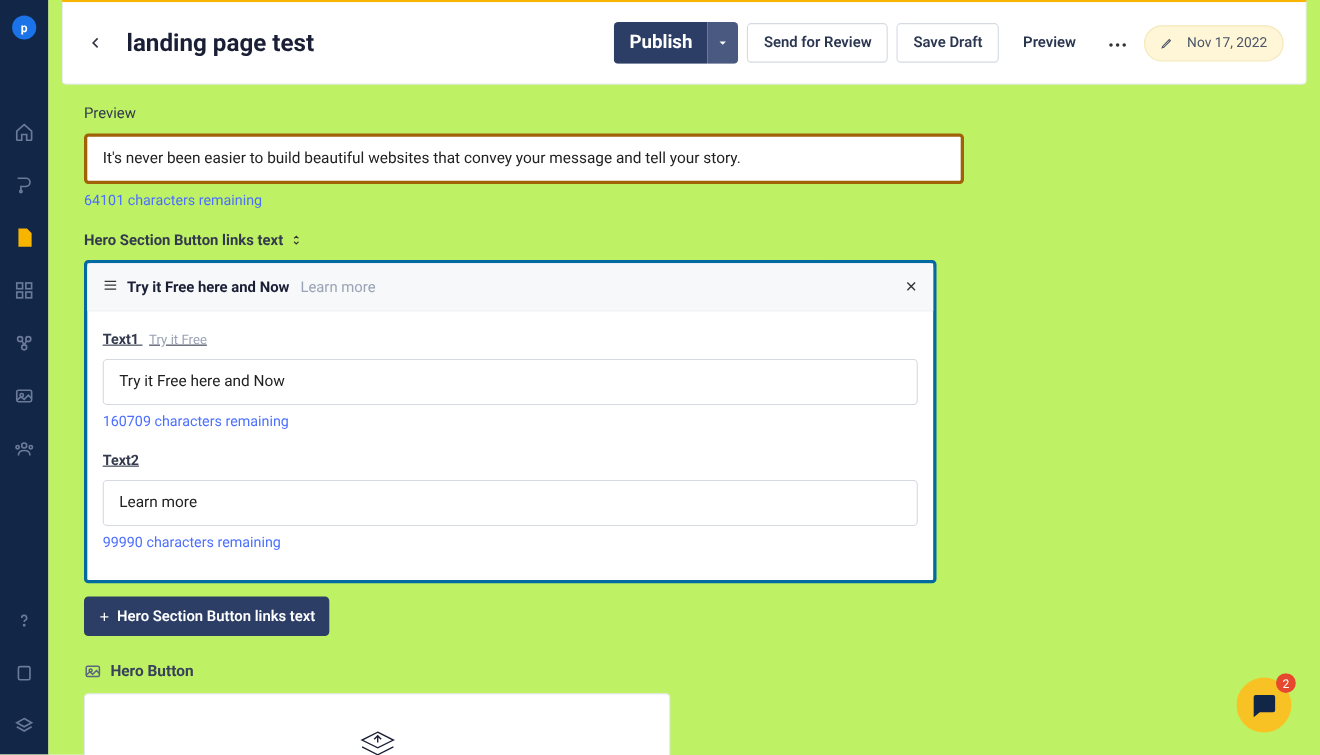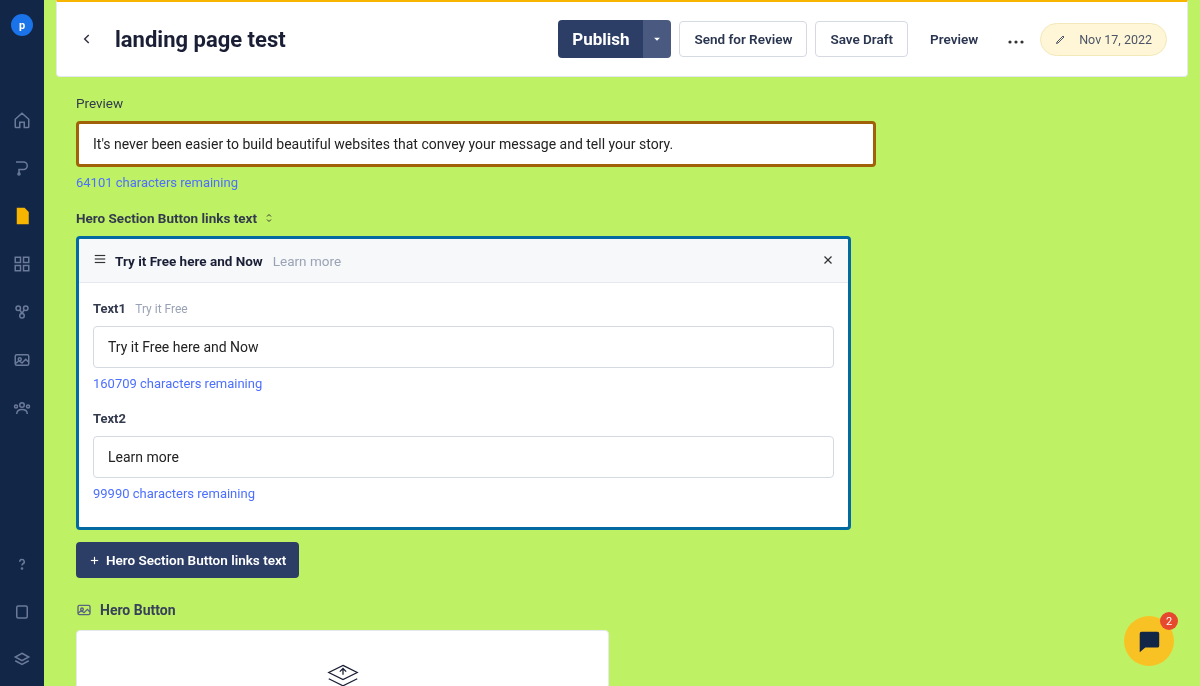--- a/index.html
+++ b/index.html
@@ -33,21 +33,21 @@
   .char-count { font-size:13px; color:#4c6fff; margin-top:8px; margin-bottom:20px; display:block;}
   .repeater-block { max-width:775px; border:3px solid #0369a1; border-radius:4px; background:#fff; margin-bottom:12px;}
   .repeater-header { display:flex; align-items:center; padding:12px 14px; border-bottom:1px solid #e5e8ee; background:#f7f8fa; border-radius:4px 4px 0 0;}
   .drag-handle { margin-right:8px; cursor:grab;}
   .drag-handle svg { width:14px; height:14px; stroke:#333; stroke-width:2;}
   .rh-primary { font-size:13.5px; font-weight:700; color:#1a1f36; margin-right:10px;}
   .rh-secondary { font-size:13.5px; color:#9aa3b5;}
   .rh-close { margin-left:auto; cursor:pointer;}
   .rh-close svg { width:12px; height:12px; stroke:#333; stroke-width:2.5;}
   .repeater-body { padding:18px 14px 6px 14px;}
-  .sub-label { font-size:13px; font-weight:700; color:#333a4d; margin-bottom:10px;}
+  .sub-label { font-size:13px; font-weight:700; color:#333a4d; margin-bottom:10px;text-decoration:underline;}
   .sub-label .hint { font-weight:400; color:#9aa3b5; margin-left:6px; font-size:12px;}
   .sub-input { width:100%; max-width:745px; padding:12px 14px; border:1px solid #d4d9e2; border-radius:4px; font-size:14px; color:#222;}
   .btn-add { background:#2d3e66; color:#fff; border:none; border-radius:4px; padding:10px 13px; font-size:13.5px; font-weight:600; display:inline-flex; align-items:center; gap:6px; cursor:pointer; margin-bottom:24px;}
   .btn-add svg { width:11px; height:11px; stroke:#fff; stroke-width:2.5;}
   .hero-image-label { display:flex; align-items:center; gap:8px; font-size:14px; font-weight:700; color:#38415a; margin-bottom:12px;}
   .hero-image-label svg { width:16px; height:16px; stroke:#5a657e; fill:none; stroke-width:2;}
   .media-drop { width:533px; border:1px solid #e5e8ee; border-radius:4px; background:#fff; padding:28px 10px 24px 10px; display:flex; flex-direction:column; align-items:center; gap:12px; cursor:pointer;}
   .media-drop svg { width:38px; height:38px; stroke:#1a1f36; fill:none; stroke-width:1.6;}
   .intercom { position:fixed; bottom:20px; right:26px; width:50px; height:50px; border-radius:50%; background:#f9c224; display:flex; align-items:center; justify-content:center; cursor:pointer;}
   .intercom svg { width:26px; height:26px; fill:#122647;}

